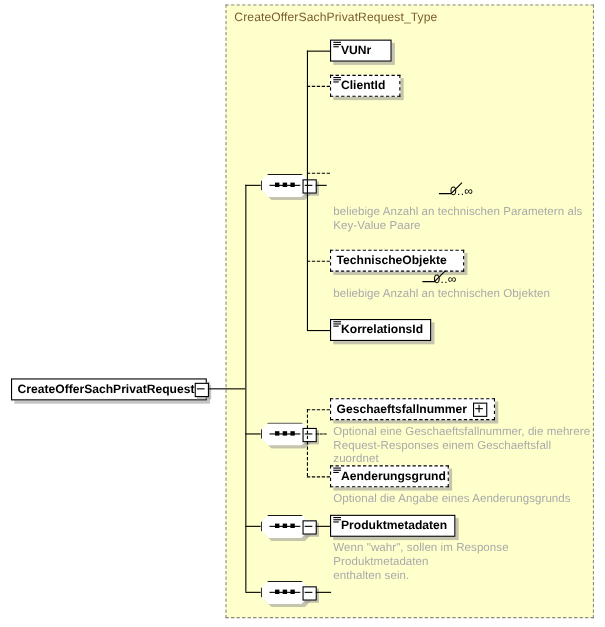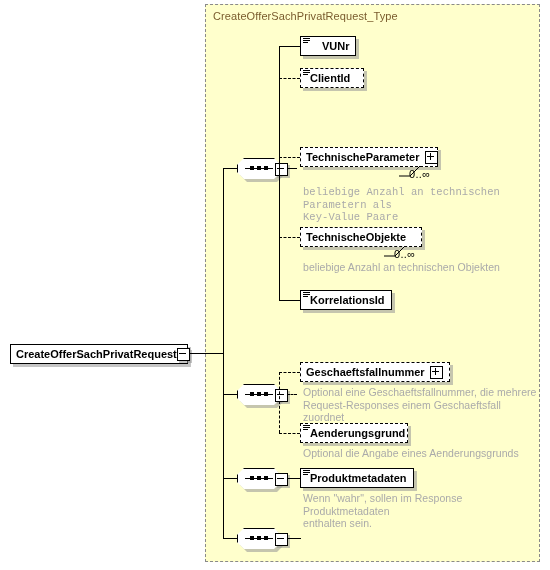--- a/index.html
+++ b/index.html
@@ -177,49 +177,45 @@
     <div class="dot d1"></div>
       <div class="dot d2"></div>
       <div class="dot d3"></div>
   </div>
   <div class="edge-expander" style="left:275px;top:163px;"></div>
   <div class="ln h" style="left:287px;top:168px;width:10px;"></div>
 
   <div class="ln v" style="left:279px;top:46px;height:254px;"></div>
 
   <div class="ln h" style="left:279px;top:46px;width:21px;"></div>
-  <div class="node has-attr" style="left:300px;top:36px;width:56px;padding-left:12px;">
+  <div class="node has-attr" style="left:300px;top:36px;width:56px;">
     <span class="attr-glyph">
         <i></i>
         <i></i>
         <i></i>
       </span>
     <span class="node-label">VUNr</span>
   </div>
 
   <div class="ln dash-h" style="left:279px;top:78px;width:21px;"></div>
   <div class="node optional has-attr" style="left:300px;top:68px;width:64px;">
     <span class="attr-glyph">
         <i></i>
         <i></i>
         <i></i>
       </span>
     <span class="node-label">ClientId</span>
   </div>
 
   <div class="ln dash-h" style="left:279px;top:157px;width:21px;"></div>
-  <div class="node optional" style="left:300px;top:147px;width:138px;">
-    <span class="node-label">TechnischeParameter</span>
-    <span class="expander plus"></span>
-  </div>
   <svg class="rep-tail" style="left:398px;top:164px;width:26px;height:14px;" viewBox="0 0 26 14">
     <path d="M1,12 L12,12 L22,2" stroke="#000" stroke-width="1" fill="none"></path>
   </svg>
   <div class="card" style="left:409px;top:168px;">0..∞</div>
-  <div class="annot" style="left:303px;top:186px;width:230px;font-family:Liberation Mono, monospace;">beliebige Anzahl an technischen Parametern als
+  <div class="annot" style="left:303px;top:186px;width:230px;">beliebige Anzahl an technischen Parametern als
 Key-Value Paare</div>
 
   <div class="ln dash-h" style="left:279px;top:237px;width:21px;"></div>
   <div class="node optional" style="left:300px;top:227px;width:122px;">
     <span class="node-label">TechnischeObjekte</span>
   </div>
   <svg class="rep-tail" style="left:383px;top:244px;width:26px;height:14px;" viewBox="0 0 26 14">
     <path d="M1,12 L12,12 L22,2" stroke="#000" stroke-width="1" fill="none"></path>
   </svg>
   <div class="card" style="left:394px;top:248px;">0..∞</div>

